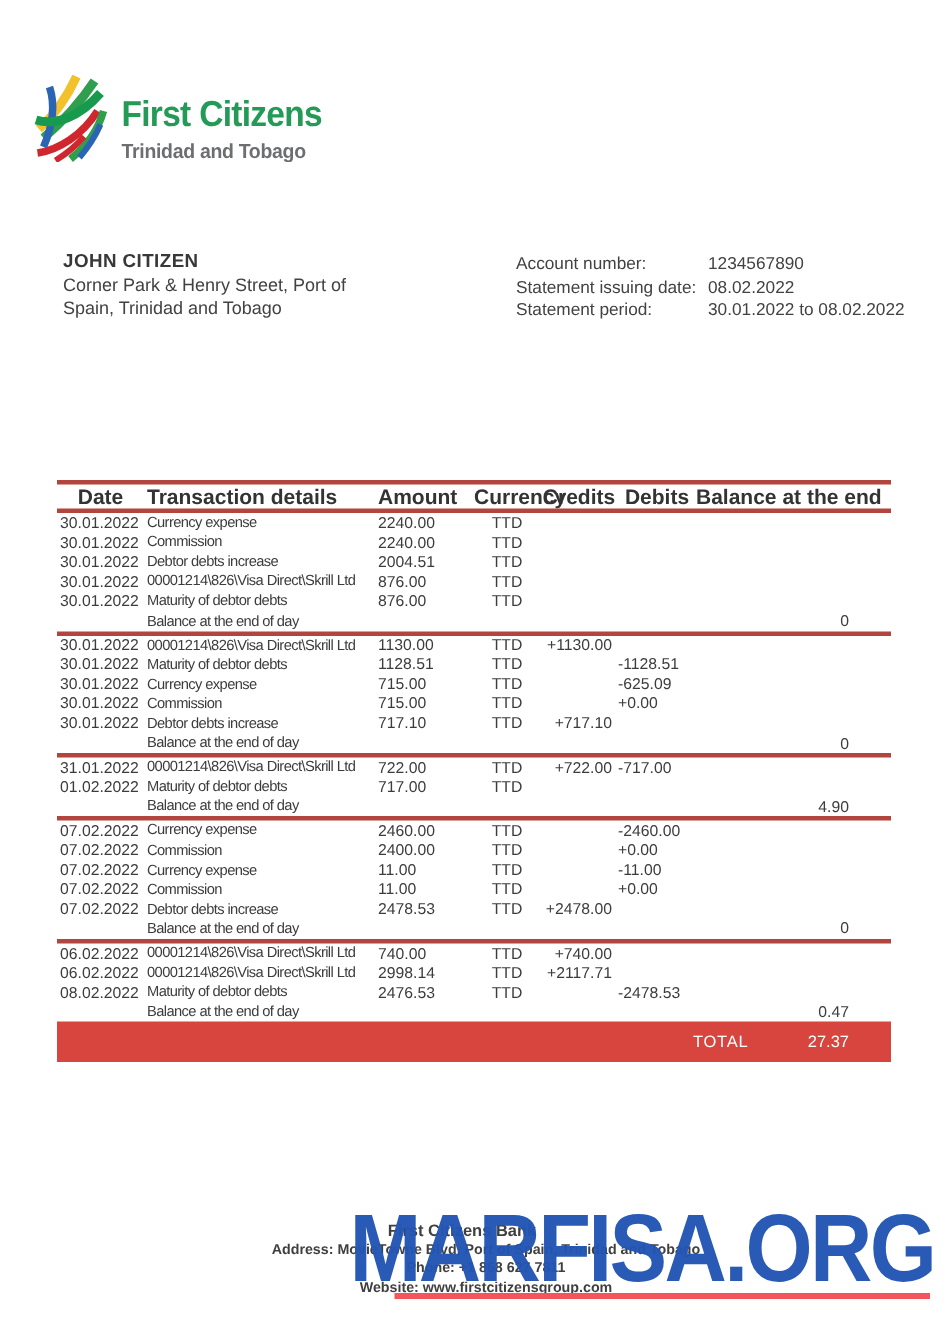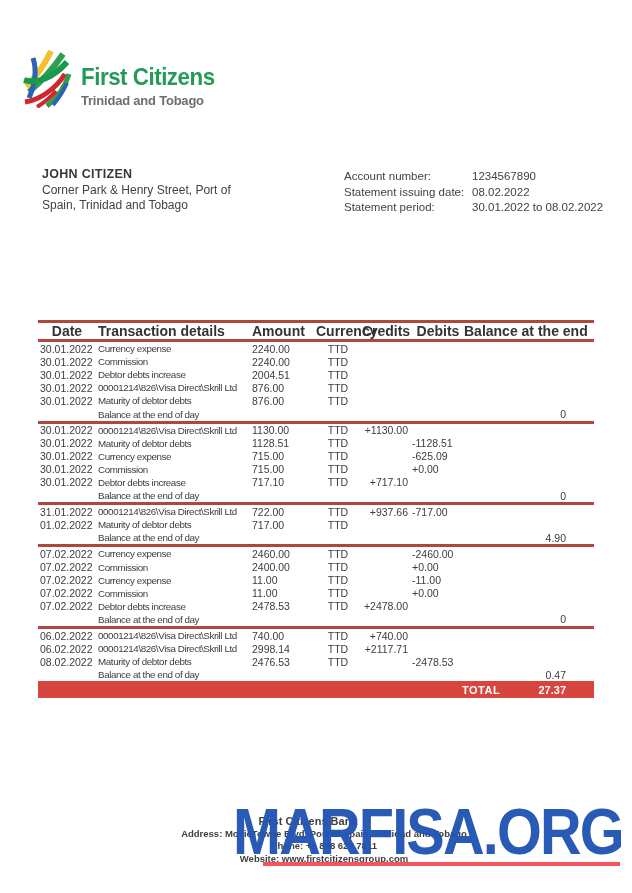--- a/index.html
+++ b/index.html
@@ -39,22 +39,22 @@
   .ccr{text-align:right;padding-right:4px;}
   .cdb{text-align:left;padding-right:6px;}
   .cbal{text-align:right;padding-right:28px;}
   .hd{text-align:center;}
   .hdet{padding-left:2px;}
   .ham{padding-left:4px;}
   .hcur{text-align:center;}
   .hcr{text-align:center;}
   .hdb{text-align:center;}
   .hbal{text-align:right;padding-right:28px;}
-  .total-bar{position:relative;height:17px;background:#d8453f;color:#ffffff;
-             font-weight:700;font-size:11px;}
+  .total-bar{position:relative;height:27px;background:#d8453f;color:#ffffff;
+             font-weight:400;font-size:11px;}
   .total-label{position:absolute;left:424px;top:50%;transform:translateY(-50%);letter-spacing:0.5px;}
   .total-value{position:absolute;right:28px;top:50%;transform:translateY(-50%);}
 
   
   .footer{position:absolute;left:0;top:815px;width:616px;text-align:center;color:#3f3f3f;}
   .f-bank{font-size:11px;font-weight:700;line-height:13px;}
   .f-line{font-size:9.5px;font-weight:700;line-height:12.3px;margin-left:32px;}
 
   
   .watermark{position:absolute;left:233px;top:800px;z-index:5;font-size:64px;font-weight:700;
@@ -230,21 +230,21 @@
           <div class="cell ccr"></div>
           <div class="cell cdb"></div>
           <div class="cell cbal">0</div>
         </div>
         <div class="t-line"></div>
         <div class="t-row">
           <div class="cell cd">31.01.2022</div>
           <div class="cell cdet">00001214\826\Visa Direct\Skrill Ltd</div>
           <div class="cell cam">722.00</div>
           <div class="cell ccur">TTD</div>
-          <div class="cell ccr">+937.66</div>
+          <div class="cell ccr">+722.00</div>
           <div class="cell cdb">-717.00</div>
           <div class="cell cbal"></div>
         </div>
         <div class="t-row">
           <div class="cell cd">01.02.2022</div>
           <div class="cell cdet">Maturity of debtor debts</div>
           <div class="cell cam">717.00</div>
           <div class="cell ccur">TTD</div>
           <div class="cell ccr"></div>
           <div class="cell cdb"></div>

